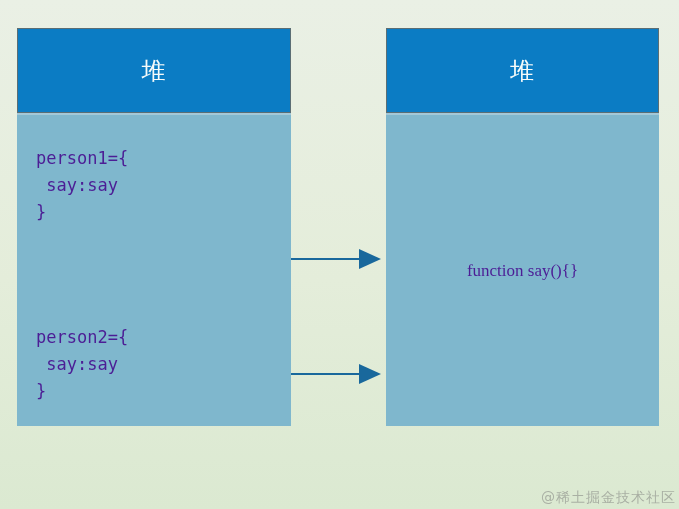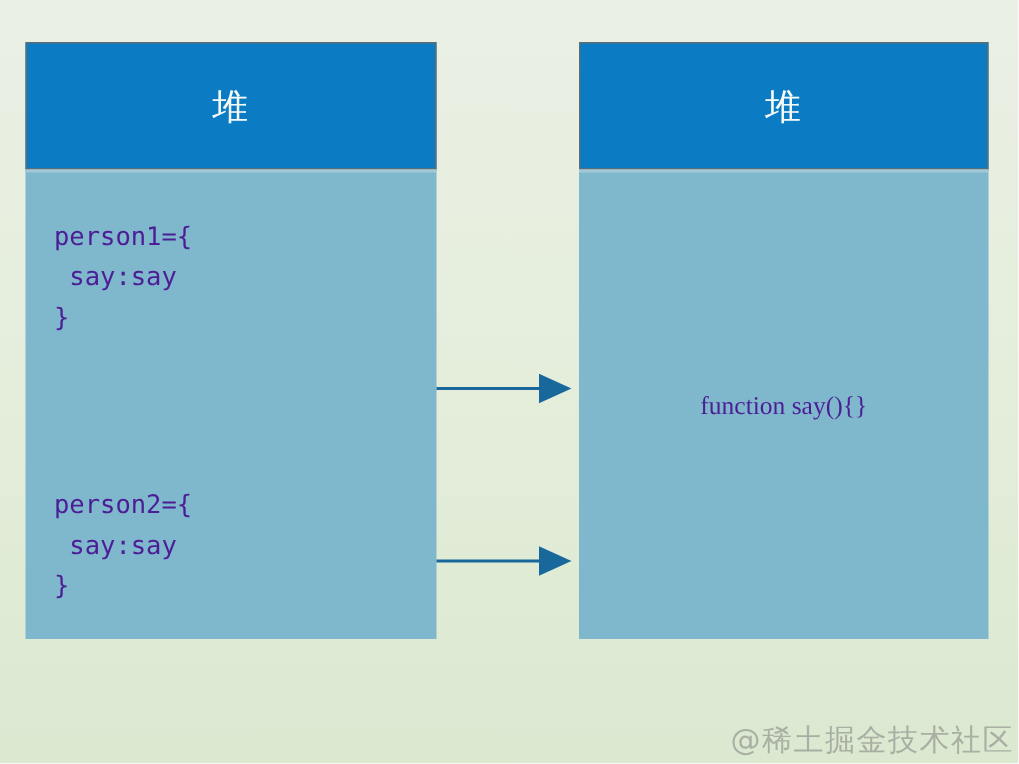--- a/index.html
+++ b/index.html
@@ -48,21 +48,21 @@
   .arrows-overlay {
     position: absolute;
     left: 0; top: 0;
     width: 679px; height: 509px;
     pointer-events: none;
   }
   .watermark {
     position: absolute;
     right: 3px;
     bottom: 2px;
-    font-size: 20px;
+    font-size: 14px;
     letter-spacing: 1px;
     color: #a4aa9f;
     opacity: 0.9;
     font-family: "DejaVu Sans", "Liberation Sans", sans-serif;
   }
 </style>
 </head>
 <body>
 
 <div class="canvas">

